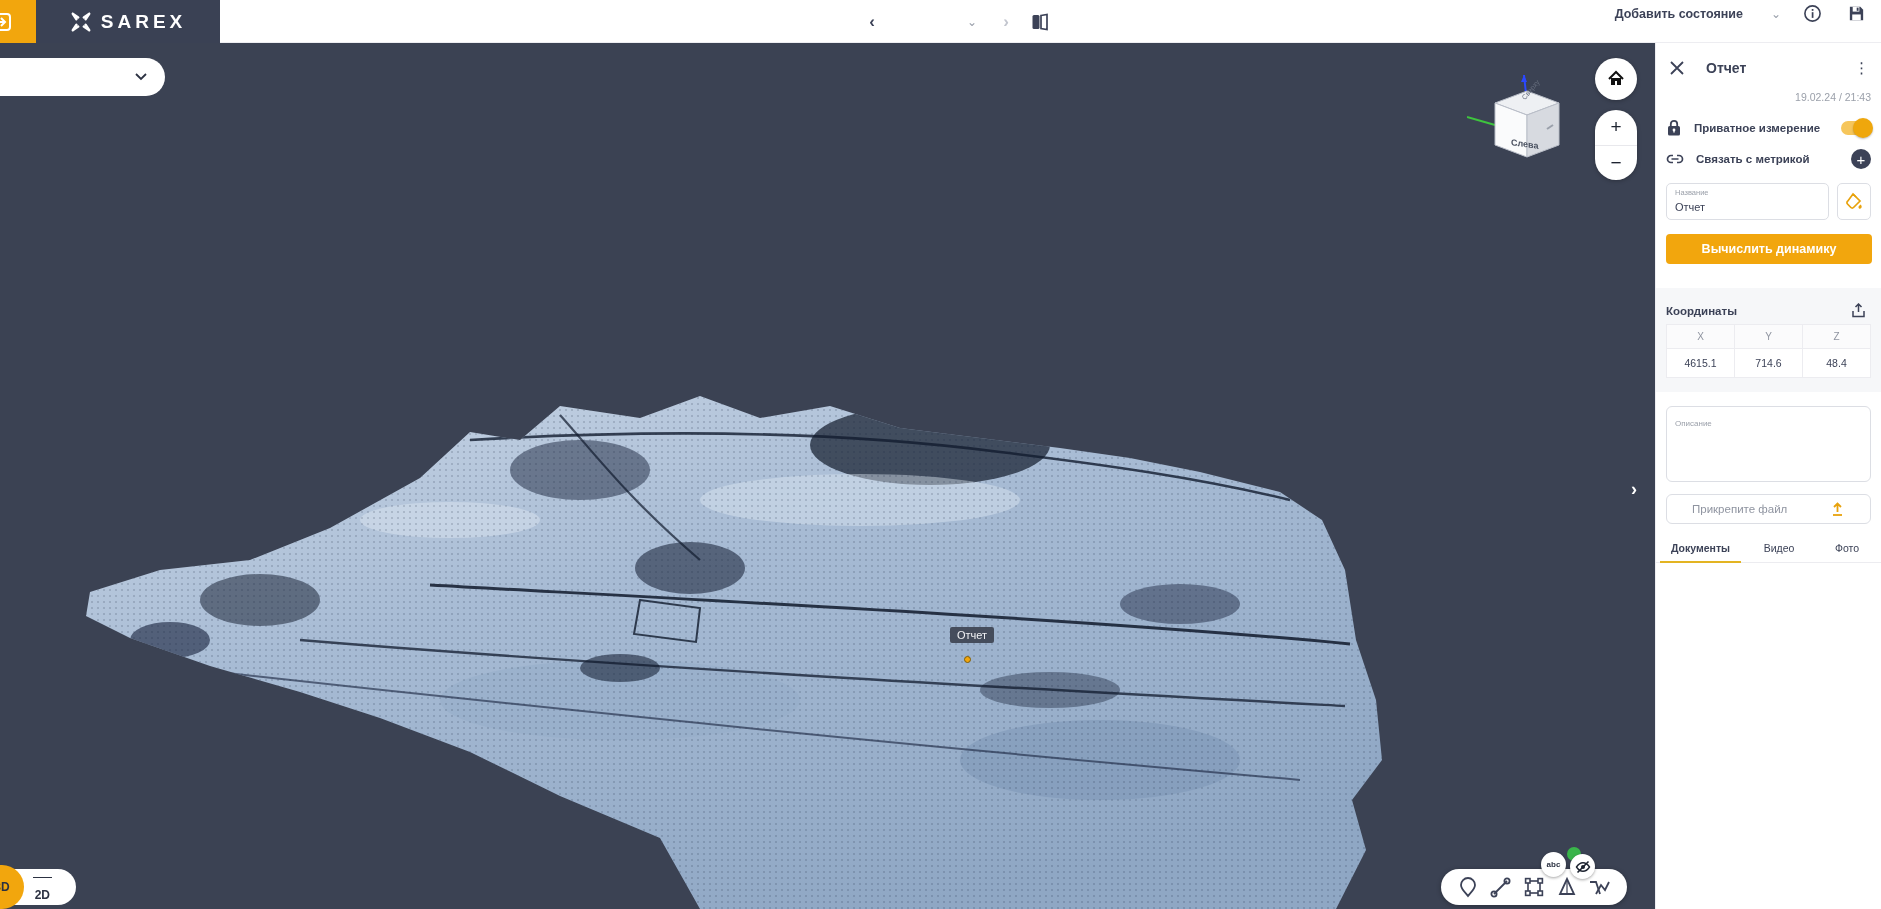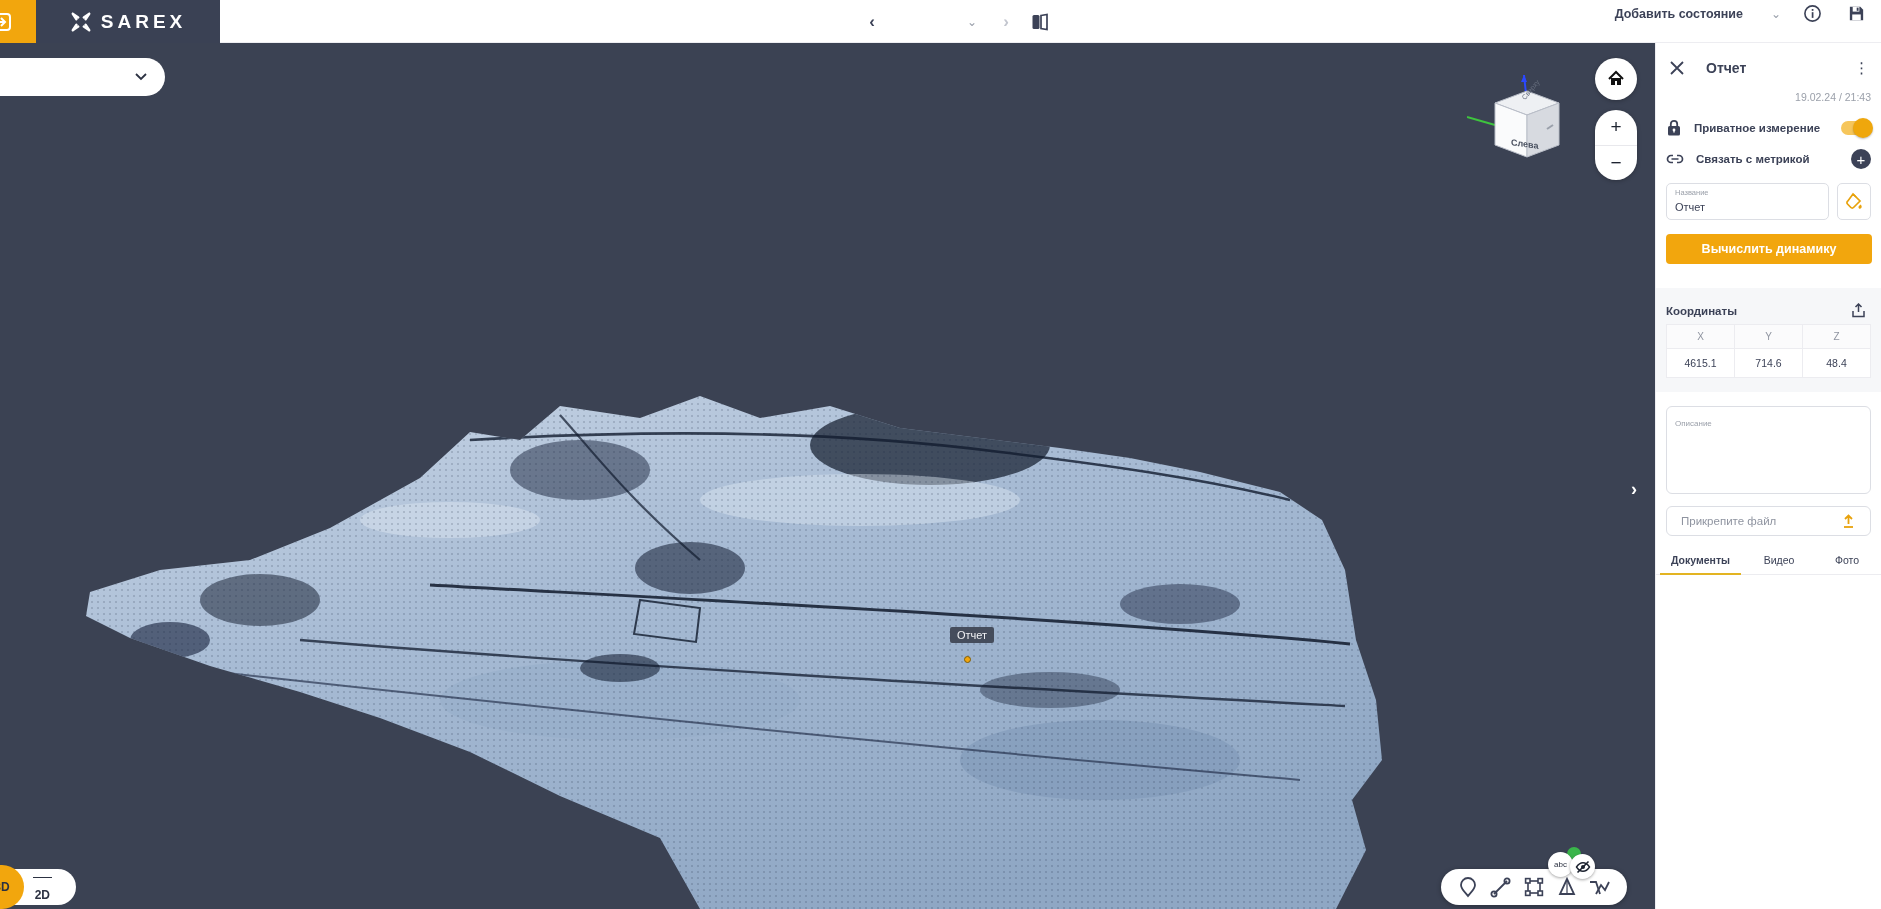--- a/index.html
+++ b/index.html
@@ -53,21 +53,21 @@
     display:flex; align-items:center; justify-content:center; font-size:12px; font-weight:bold; color:#2c3242; cursor:pointer; }
   .mode-2d { position:absolute; right:24px; top:8px; font-size:12px; font-weight:bold; color:#2c3242; cursor:pointer;
     border-top:1px solid #2c3242; border-bottom:1px solid #2c3242; padding:10px 2px; }
 
   .tools-pill { position:absolute; right:28px; bottom:4px; width:186px; height:36px; background:#fff;
     border-radius:18px; box-shadow:0 1px 5px rgba(0,0,0,.3); display:flex; align-items:center;
     justify-content:space-around; padding:0 10px; }
   .tool { width:26px; height:26px; display:flex; align-items:center; justify-content:center; cursor:pointer; }
   .mini-badge { position:absolute; width:25px; height:25px; border-radius:50%; background:#fff;
     box-shadow:0 1px 3px rgba(0,0,0,.35); display:flex; align-items:center; justify-content:center; cursor:pointer; }
-  .badge-abc { right:82px; bottom:32px; font-size:8px; font-weight:normal; color:#2c3242;text-align:center; }
+  .badge-abc { right:89px; bottom:32px; font-size:8px; font-weight:bold; color:#2c3242;text-align:center; }
   .badge-eye { right:60px; bottom:30px; }
   .status-dot { position:absolute; right:74px; bottom:48px; width:14px; height:14px; border-radius:50%; background:#39b54a; }
 
   
   .panel { position:absolute; left:1655px; top:43px; width:226px; height:866px; background:#fff;
     border-left:1px solid #ededf1; color:#3C4257; }
   .panel-head { display:flex; align-items:center; padding:12px 8px 4px 8px; }
   .panel-title { font-size:14px; font-weight:bold; margin-left:16px; flex:1; }
   .kebab { font-size:15px; color:#3C4257; letter-spacing:0; cursor:pointer; padding:0 4px; }
   .panel-date { text-align:right; font-size:10.5px; color:#9ba0aa; padding:6px 10px 10px; }
@@ -86,24 +86,24 @@
     justify-content:center; cursor:pointer; background:#fff; }
   .calc-btn { margin:6px 10px; width:206px; height:30px; background:#F2A60D; border:none; border-radius:4px;
     color:#fff; font-size:12.5px; font-weight:bold; cursor:pointer; font-family:"Liberation Sans",sans-serif; }
   .coords-section { margin-top:18px; background:#f6f7f9; padding:10px 10px 14px; }
   .coords-head { display:flex; align-items:center; }
   .coords-title { flex:1; font-size:11.5px; font-weight:bold; color:#3C4257; }
   .ctable { width:100%; border-collapse:collapse; background:#fff; }
   .ctable th { font-size:10px; font-weight:normal; color:#8f94a0; border:1px solid #ececf0; padding:6px 0;
     background:#fbfbfc; width:33.3%; }
   .ctable td { font-size:10.5px; color:#3C4257; border:1px solid #ececf0; padding:8px 0; text-align:center; }
-  .desc-box { margin:14px 10px 0; border:1px solid #dcdee4; border-radius:6px; height:88px; padding:5px 8px; cursor:text; }
+  .desc-box { margin:14px 10px 0; border:1px solid #dcdee4; border-radius:6px; height:76px; padding:5px 8px; cursor:text; }
   .desc-ph { font-size:8px; color:#9ba0aa; }
   .attach-box { margin:12px 10px 0; border:1px solid #dcdee4; border-radius:6px; height:30px; display:flex;
-    align-items:center; padding:0 14px; cursor:pointer; }
+    align-items:center; padding:0 25px; cursor:pointer; }
   .attach-label { flex:1; font-size:11.5px; color:#8f94a0; }
   .tabs { display:flex; margin-top:12px; border-bottom:1px solid #ececf0; }
   .tab { flex:1; text-align:center; font-size:10.5px; color:#3C4257; padding:6px 15px 8px; cursor:pointer; position:relative; }
   .tab.active { font-weight:bold; }
   .tab.active::after { content:""; position:absolute; left:4px; right:4px; bottom:-1px; height:2px; background:#E3B422; }
   .file-row { display:flex; align-items:center; padding:14px 12px; }
   .file-name { flex:1; font-size:10.5px; color:#3C4257; }
 
   svg { display:block; }
 </style>

